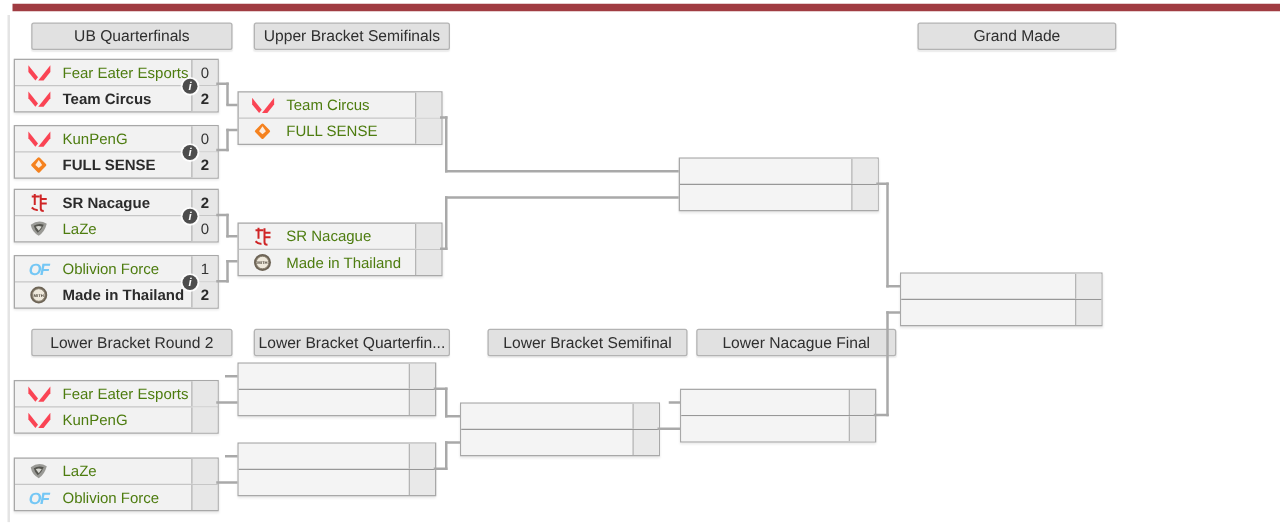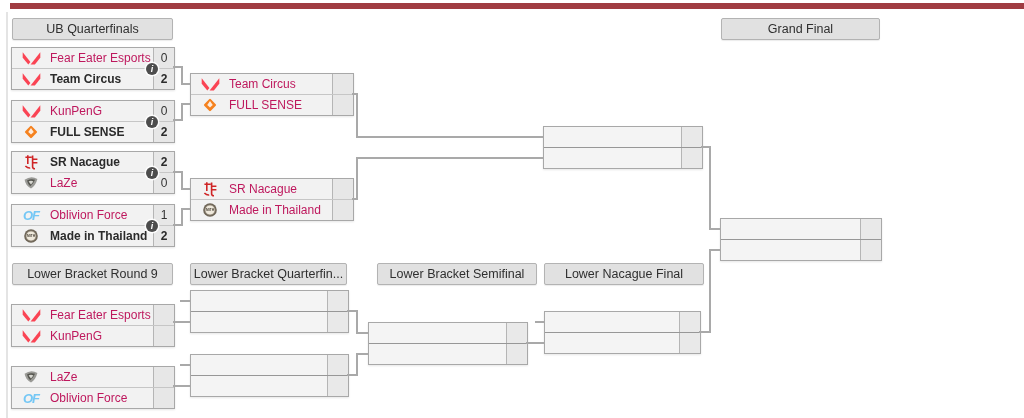--- a/index.html
+++ b/index.html
@@ -4,30 +4,30 @@
 <style>
   html,body{margin:0;padding:0;background:#fff;}
   #stage{position:relative;width:1024px;height:418px;background:#fff;overflow:hidden;
          font-family:"Liberation Sans","DejaVu Sans",sans-serif;color:#333;}
   .accent-bar{position:absolute;left:10px;top:3px;width:1014px;height:6px;}
   .page-edge{position:absolute;left:6px;top:12px;width:2px;height:406px;background:#e4e4e4;}
 
   .colhdr{position:absolute;height:20px;line-height:20px;text-align:center;
           background:#e1e1e1;border:1px solid #b3b3b3;border-radius:2px;
           font-size:12.5px;color:#2f2f2f;box-shadow:0 1px 1px rgba(0,0,0,.08);
-          white-space:nowrap;overflow:hidden;}
+          white-space:nowrap;overflow:hidden;margin-left:13px;}
 
   .match{position:absolute;border:1px solid #a8a8a8;background:#f2f2f2;
          box-shadow:0 1px 2px rgba(0,0,0,.10);}
   .mrow{height:20px;display:flex;align-items:center;}
   .mrow.top{border-bottom:1px solid #c6c6c6;}
   .match.empty .mrow{background:#f4f4f4;}
   .match.empty .mrow.top{border-bottom:1px solid #979797;}
   .logo-cell{width:38px;display:flex;justify-content:center;align-items:center;flex:none;}
-  .tname{flex:1;font-size:12px;color:#be185d;white-space:nowrap;overflow:hidden;}
+  .tname{flex:1;font-size:12px;color:#4d7c0f;white-space:nowrap;overflow:hidden;}
   .tscore{width:20px;flex:none;align-self:stretch;border-left:1px solid #b5b5b5;
           background:#e7e7e7;font-size:12px;display:flex;align-items:center;justify-content:center;}
   .match.empty .tscore{background:#e9e9e9;}
   .winner .tname,.winner .tscore{font-weight:bold;color:#2b2b2b;}
 
   .info{position:absolute;left:134px;top:15px;width:12px;height:12px;border-radius:50%;
         background:#4d4d4d;color:#fff;font-size:9px;font-weight:bold;line-height:12px;
         text-align:center;box-shadow:0 0 0 1.5px rgba(255,255,255,.9);z-index:3;font-style:italic;}
 
   .hl,.vl{position:absolute;background:#a9a9a9;}
@@ -36,22 +36,23 @@
   .of-text{font-weight:bold;font-style:italic;font-size:13px;color:#74c7f5;letter-spacing:-1px;}
 </style>
 </head>
 <body>
 
 <div id="stage">
   <div class="accent-bar" style="background:#a03c42"></div>
   <div class="page-edge"></div>
 
   <div class="colhdr" style="left:12px;top:18px;width:159px">UB Quarterfinals</div>
-  <div class="colhdr" style="left:721px;top:18px;width:157px">Grand Final</div>
-  <div class="colhdr" style="left:12px;top:263px;width:159px">Lower Bracket Round 9</div>
+  <div class="colhdr" style="left:190px;top:18px;width:155px">Upper Bracket Semifinals</div>
+  <div class="colhdr" style="left:721px;top:18px;width:157px">Grand Made</div>
+  <div class="colhdr" style="left:12px;top:263px;width:159px">Lower Bracket Round 2</div>
   <div class="colhdr" style="left:190px;top:263px;width:155px">Lower Bracket Quarterfin...</div>
   <div class="colhdr" style="left:377px;top:263px;width:158px">Lower Bracket Semifinal</div>
   <div class="colhdr" style="left:544px;top:263px;width:158px">Lower Nacague Final</div>
 
   <div class="match" style="left:11px;top:47px;width:162px">
     <div class="mrow top">
       <span class="logo-cell">
         <svg viewBox="0 0 24 18" width="19" height="14">
             <path d="M10.8 17.3 23.3 1.6v7l-7 8.7z" fill="#fa4454"></path>
             <path d="M.7 1.6l9.9 12.4-2.7 3.3L.7 8.6z" fill="#fa4454"></path>

